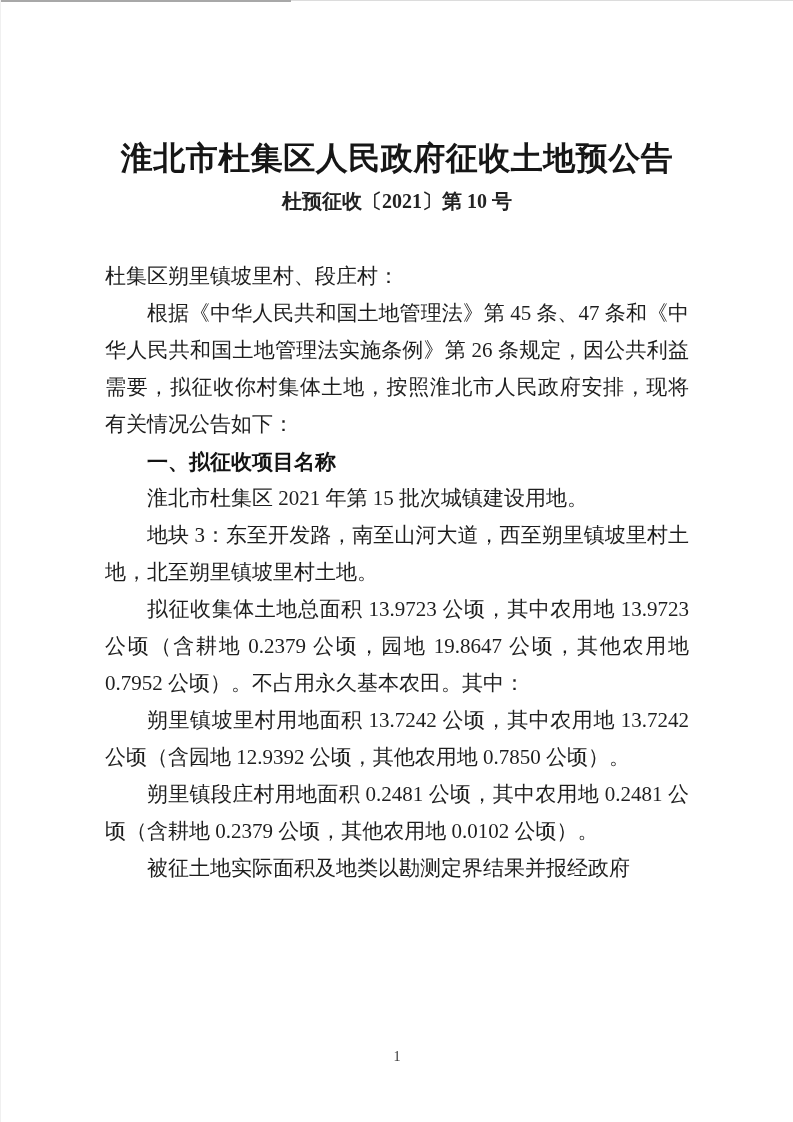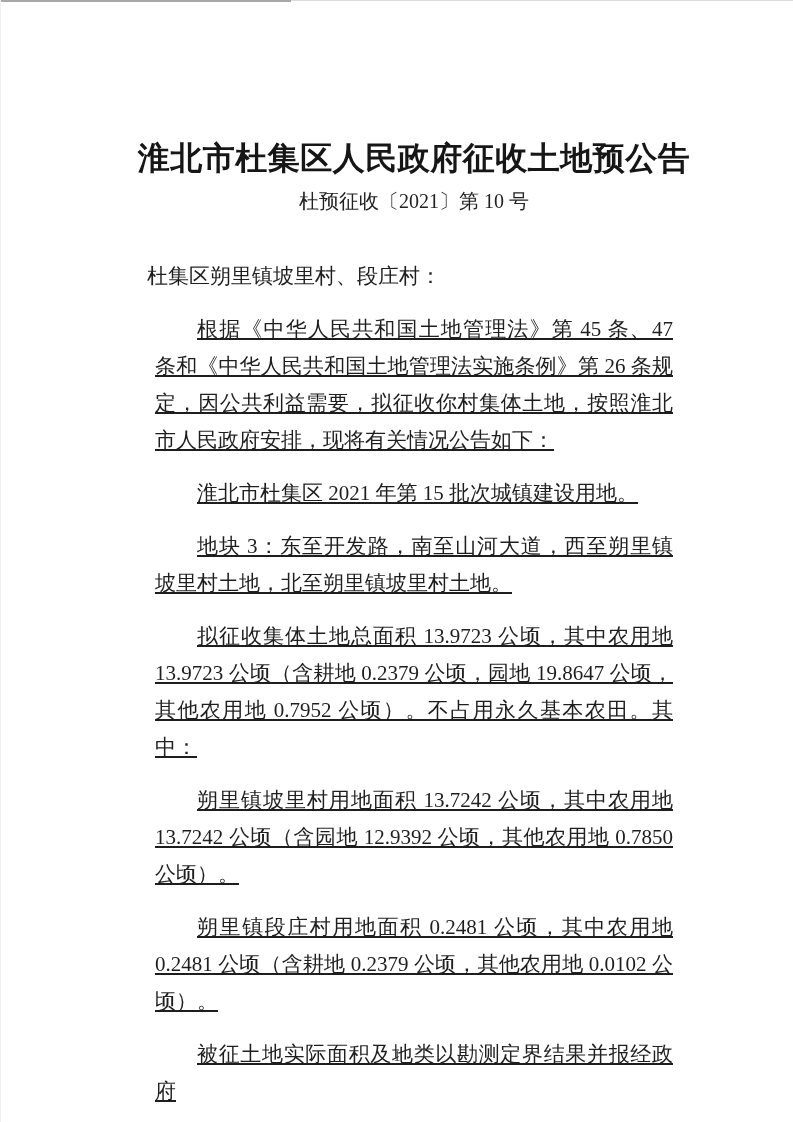--- a/index.html
+++ b/index.html
@@ -7,21 +7,20 @@
     position: relative;
     width: 793px;
     height: 1122px;
     margin: 0 auto;
     background: #ffffff;
     color: #1e1e1e;
     font-family: "Liberation Serif", "DejaVu Serif", serif;
     overflow: hidden;
     box-sizing: border-box;
     border-left: 1px solid #f0f0f0;
-    padding-left: 34px;
   }
   .top-edge-line {
     position: absolute;
     top: 0; left: 0;
     width: 100%; height: 1px;
     background: #dcdcdc;
   }
   .top-edge-dark {
     position: absolute;
     top: 0; left: 0;
@@ -36,32 +35,32 @@
     line-height: 38px;
     font-weight: 700;
     letter-spacing: 0.5px;
     color: #161616;
   }
   .doc-number {
     margin: 11px 0 0 0;
     text-align: center;
     font-size: 20px;
     line-height: 26px;
-    font-weight: 400;
+    font-weight: 700;
     color: #222222;
   }
   .doc-body {
     margin: 44px 104px 0 104px;
     font-size: 21px;
     line-height: 37px;
     text-align: justify;
     color: #1e1e1e;
   }
-  .salutation { margin: 8px; text-indent: 0; }
-  .para { margin: 16px; text-indent: 2em; text-decoration: underline; }
+  .salutation { margin: 0; text-indent: 0; }
+  .para { margin: 0; text-indent: 2em; }
   .para.heading {
     font-family: "Liberation Sans", "DejaVu Sans", sans-serif;
     font-weight: 700;
     color: #141414;
   }
   .page-number {
     position: absolute;
     top: 1048px;
     left: 0;
     width: 100%;
@@ -79,20 +78,21 @@
   <div class="top-edge-dark"></div>
 
   <h1 class="doc-title">淮北市杜集区人民政府征收土地预公告</h1>
 
   <div class="doc-number">杜预征收〔2021〕第 10 号</div>
 
   <div class="doc-body">
     <p class="salutation">杜集区朔里镇坡里村、段庄村：</p>
     <div>
         <p class="para indent">根据《中华人民共和国土地管理法》第 45 条、47 条和《中华人民共和国土地管理法实施条例》第 26 条规定，因公共利益需要，拟征收你村集体土地，按照淮北市人民政府安排，现将有关情况公告如下：</p>
+        <p class="para heading">一、拟征收项目名称</p>
         <p class="para indent">淮北市杜集区 2021 年第 15 批次城镇建设用地。</p>
         <p class="para indent">地块 3：东至开发路，南至山河大道，西至朔里镇坡里村土地，北至朔里镇坡里村土地。</p>
         <p class="para indent">拟征收集体土地总面积 13.9723 公顷，其中农用地 13.9723 公顷（含耕地 0.2379 公顷，园地 19.8647 公顷，其他农用地 0.7952 公顷）。不占用永久基本农田。其中：</p>
         <p class="para indent">朔里镇坡里村用地面积 13.7242 公顷，其中农用地 13.7242 公顷（含园地 12.9392 公顷，其他农用地 0.7850 公顷）。</p>
         <p class="para indent">朔里镇段庄村用地面积 0.2481 公顷，其中农用地 0.2481 公顷（含耕地 0.2379 公顷，其他农用地 0.0102 公顷）。</p>
         <p class="para indent">被征土地实际面积及地类以勘测定界结果并报经政府</p>
       </div>
   </div>
 
   <div class="page-number">1</div>

